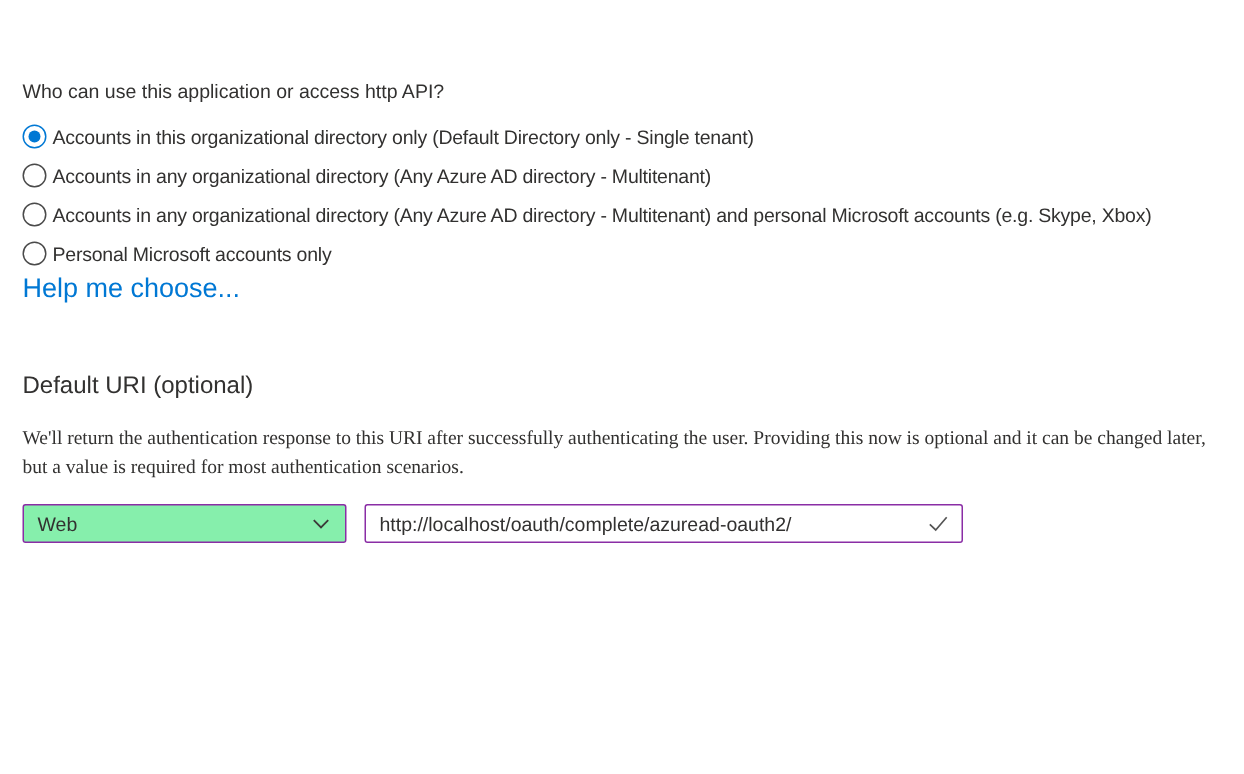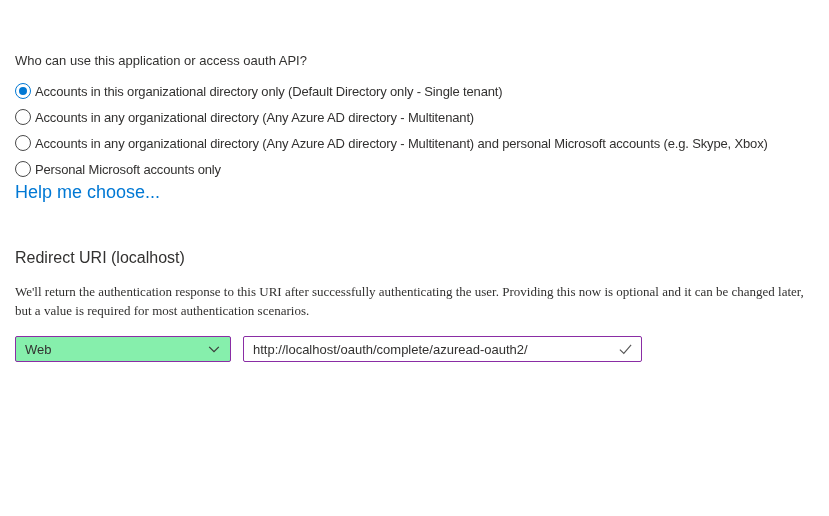--- a/index.html
+++ b/index.html
@@ -136,21 +136,21 @@
   .chevron-icon { color: #3b3a39; display: flex; }
   .uri-input-wrap { width: 399px; }
 </style>
 </head>
 <body>
 
 <div class="page">
 
 
   <div class="section-accounts">
-    <div class="question">Who can use this application or access oauth API?</div>
+    <div class="question">Who can use this application or access http API?</div>
 
     <div class="radio-row">
       <span class="radio selected"></span>
       <span class="radio-label">Accounts in this organizational directory only (Default Directory only - Single tenant)</span>
     </div>
     <div class="radio-row">
       <span class="radio"></span>
       <span class="radio-label">Accounts in any organizational directory (Any Azure AD directory - Multitenant)</span>
     </div>
     <div class="radio-row">
@@ -159,21 +159,21 @@
     </div>
     <div class="radio-row">
       <span class="radio"></span>
       <span class="radio-label">Personal Microsoft accounts only</span>
     </div>
 
     <a class="help-link">Help me choose...</a>
   </div>
 
   <div class="section-redirect">
-    <div class="section-title">Redirect URI (localhost)</div>
+    <div class="section-title">Default URI (optional)</div>
     <div class="desc redirect-desc">We'll return the authentication response to this URI after successfully authenticating the user. Providing this now is optional and it can be changed later, but a value is required for most authentication scenarios.</div>
     <div class="redirect-controls">
       <div class="dropdown">
         <span class="dd-label">Web</span>
         <span class="chevron-icon">
           <svg width="14" height="14" viewBox="0 0 16 16">
               <path d="M2.5 5.5 L8 11 L13.5 5.5" fill="none" stroke="currentColor" stroke-width="1.4"></path>
             </svg>
         </span>
       </div>

